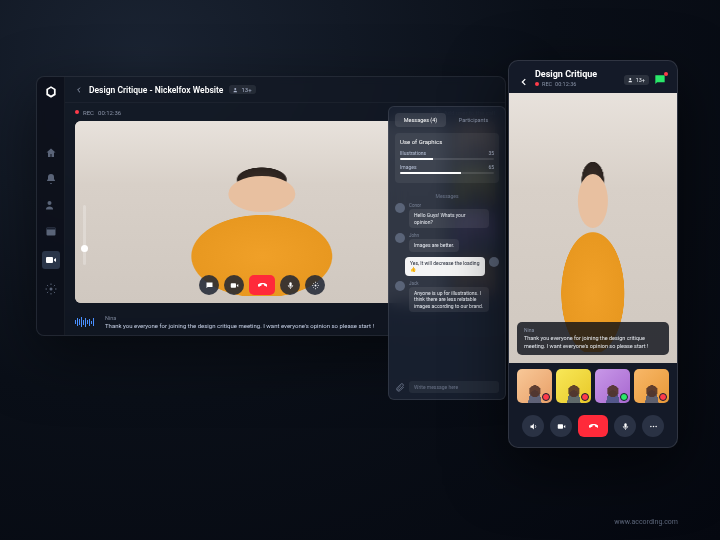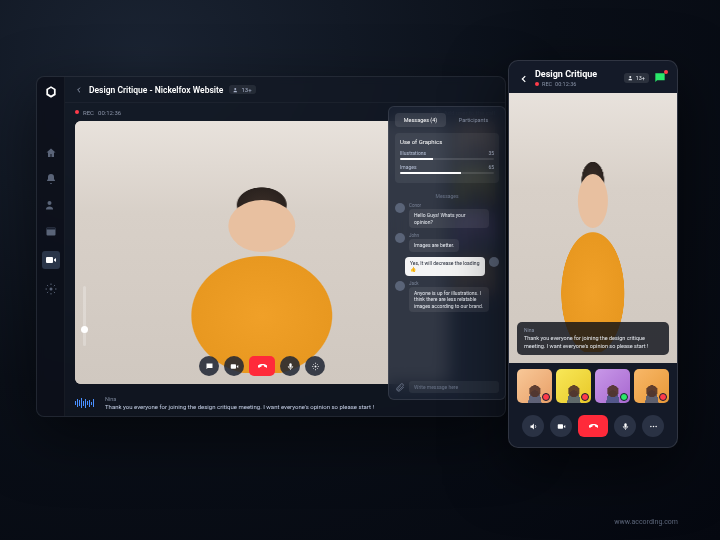--- a/index.html
+++ b/index.html
@@ -1,20 +1,20 @@
 <!DOCTYPE html>
 <html><head>
 <meta charset="utf-8">
 <style>
 *{box-sizing:border-box;margin:0;padding:0;font-family:-apple-system,BlinkMacSystemFont,"Segoe UI",Roboto,sans-serif}
 body{width:720px;height:540px;background:radial-gradient(ellipse at 20% 10%,#1a2332 0%,#0a0f18 50%,#050810 100%);overflow:hidden;position:relative;color:#e8ecf2;font-size:8px}
 .stage{position:absolute;inset:0}
 
 
-.desktop{position:absolute;left:36px;top:76px;width:470px;height:341px;background:rgba(18,24,36,0.7);border:1px solid rgba(255,255,255,0.08);border-radius:8px;display:flex;backdrop-filter:blur(4px);box-shadow:0 20px 60px rgba(0,0,0,0.5)}
+.desktop{position:absolute;left:36px;top:76px;width:470px;height:260px;background:rgba(18,24,36,0.7);border:1px solid rgba(255,255,255,0.08);border-radius:8px;display:flex;backdrop-filter:blur(4px);box-shadow:0 20px 60px rgba(0,0,0,0.5)}
 .sidebar{width:28px;background:rgba(10,14,22,0.6);border-right:1px solid rgba(255,255,255,0.05);display:flex;flex-direction:column;align-items:center;padding:8px 0;gap:14px;border-radius:8px 0 0 8px}
 .sidebar .logo{width:14px;height:14px;color:#fff}
 .sidebar .sp{flex:0 0 20px}
 .nav-ico{width:12px;height:12px;color:#5a6478;cursor:pointer}
 .nav-ico.active{background:#2a3548;border-radius:3px;padding:3px;width:18px;height:18px;color:#fff}
 .nav-ico svg{width:100%;height:100%}
 .main{flex:1;display:flex;flex-direction:column}
 .topbar{height:26px;display:flex;align-items:center;padding:0 10px;gap:6px;border-bottom:1px solid rgba(255,255,255,0.04)}
 .back-ico{width:8px;height:8px;color:#8a94a8}
 .title{font-size:8.5px;font-weight:600;color:#fff}
@@ -69,21 +69,21 @@
 .bub{background:rgba(255,255,255,0.08);border-radius:4px;padding:3px 5px;max-width:80px}
 .msg.me .bub{background:rgba(255,255,255,0.95);color:#1a2030}
 .msg-name{font-size:4.5px;color:#7a8498;margin-bottom:1px}
 .msg-txt{font-size:5px;line-height:1.3}
 .compose{display:flex;gap:4px;margin-top:4px;align-items:center}
 .att{width:10px;height:10px;color:#6a7488}
 .inp{flex:1;background:rgba(255,255,255,0.06);border-radius:3px;padding:3px 5px;font-size:5px;color:#6a7488}
 
 
 .mobile{position:absolute;right:42px;top:60px;width:170px;height:388px;background:#141a28;border:1px solid rgba(255,255,255,0.12);border-radius:10px;overflow:hidden;box-shadow:0 20px 60px rgba(0,0,0,0.6);display:flex;flex-direction:column}
-.m-top{padding:8px 10px 6px 10px;display:flex;align-items:center;gap:6px}
+.m-top{padding:8px 10px 6px 10px;display:flex;align-items:flex-end;gap:6px}
 .m-back{width:10px;height:10px;color:#fff;margin-top:2px}
 .m-title-wrap{flex:1}
 .m-title{font-size:9px;font-weight:700;color:#fff}
 .m-rec{display:flex;align-items:center;gap:3px;font-size:5.5px;color:#8a94a8;margin-top:2px}
 .m-actions{display:flex;gap:4px;align-items:center}
 .m-badge{background:rgba(255,255,255,0.1);border-radius:3px;padding:2px 4px;font-size:5.5px;display:flex;align-items:center;gap:2px}
 .m-msgico{width:14px;height:14px;position:relative;color:#2ae86a}
 .m-msgico .nd{position:absolute;top:-1px;right:-1px;width:4px;height:4px;background:#ff3b4a;border-radius:50%}
 .m-video{flex:1;position:relative;margin:0;background:#d8d4d0;overflow:hidden}
 .m-cap{position:absolute;left:8px;right:8px;bottom:8px;background:rgba(10,14,22,0.8);border-radius:5px;padding:5px 7px}

